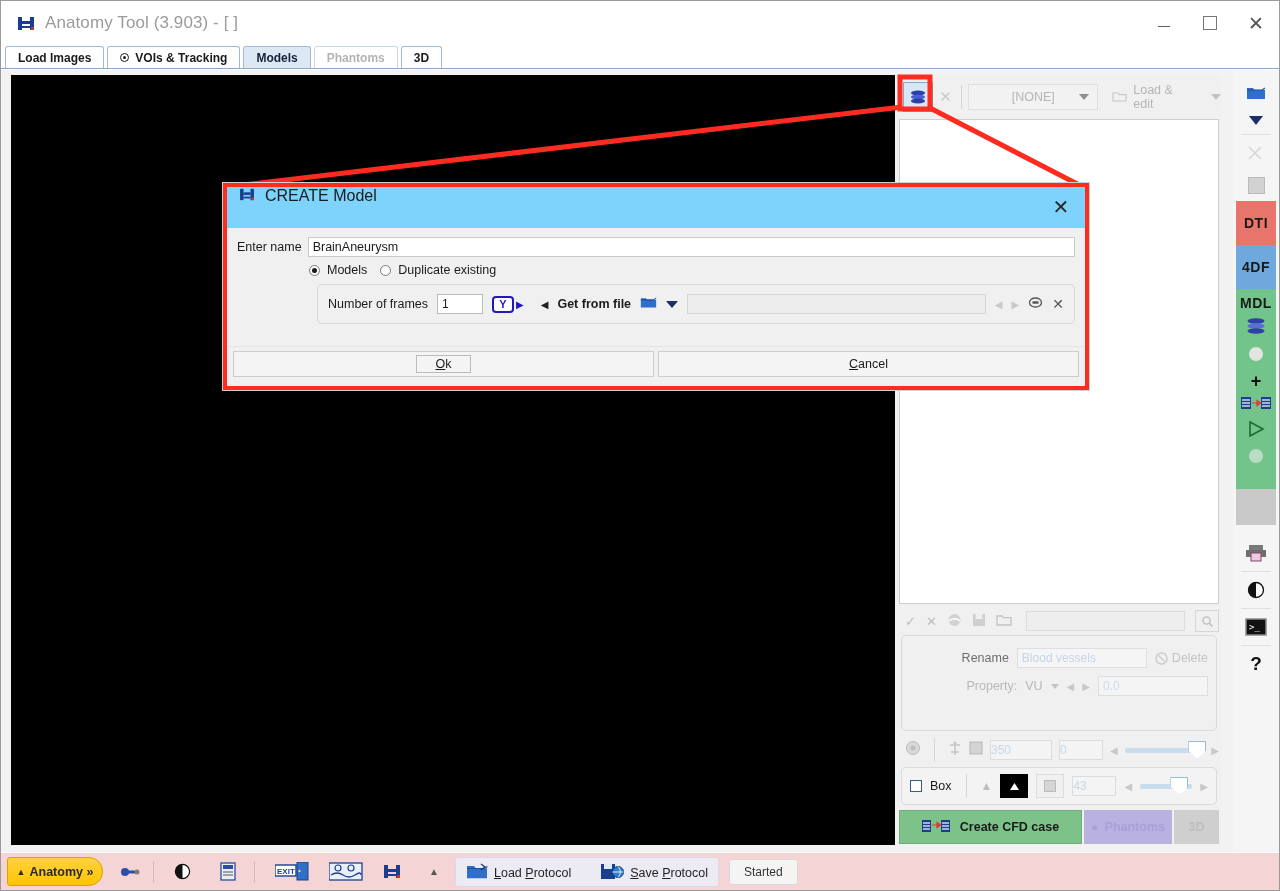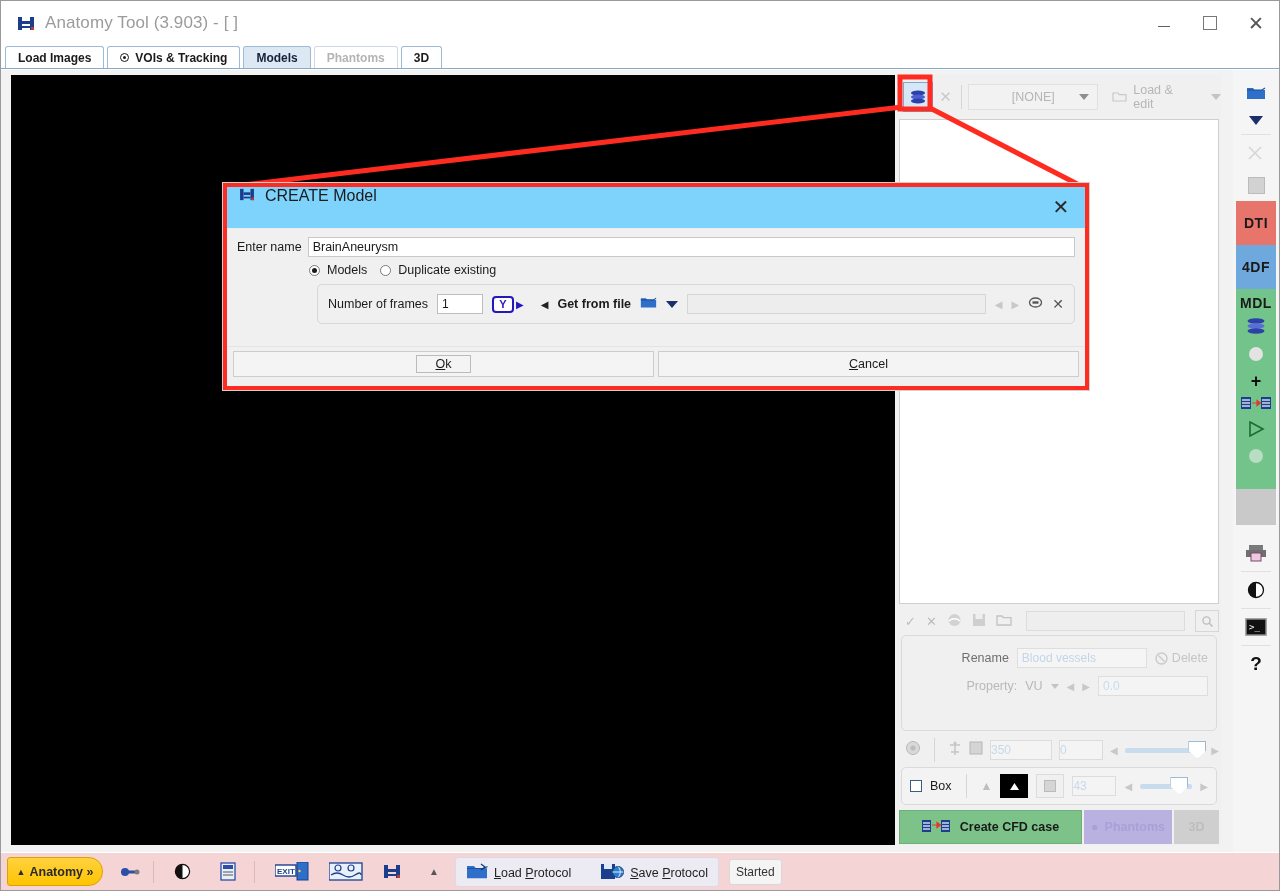--- a/index.html
+++ b/index.html
@@ -291,21 +291,21 @@
   .tb-sep { width: 1px; height: 22px; background: #dcb9b9; margin: 0 4px; }
   .protogroup {
     height: 30px; background: #eceaf2; border: 1px solid #dcd9e6;
     border-radius: 3px;
     display: flex; align-items: center; gap: 6px; padding: 0 10px;
     margin-left: 6px;
   }
   .proto-item { display: flex; align-items: flex-end; gap: 6px; font-size: 12.5px; color: #1f1f1f; }
   .started-btn {
     margin-left: 10px;
-    padding: 0 6px; height: 26px;
+    padding: 0 14px; height: 26px;
     background: #f4f4f4; border: 1px solid #d8d8d8; border-radius: 3px;
     display: flex; align-items: center; font-size: 12px; color: #333;
   }
 
   
   .callout-svg {
     position: absolute; left: 0; top: 0; width: 1280px; height: 891px;
     pointer-events: none;
   }
 

